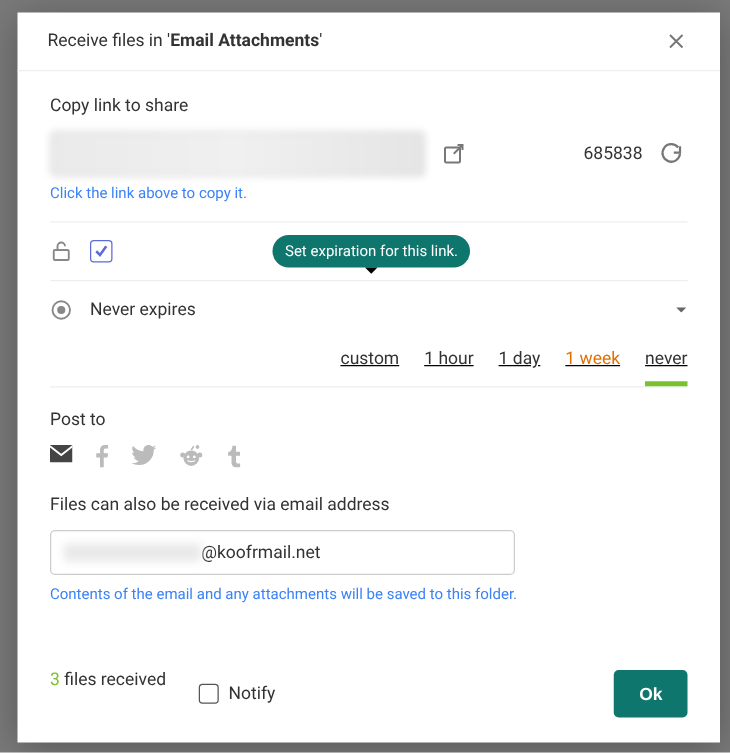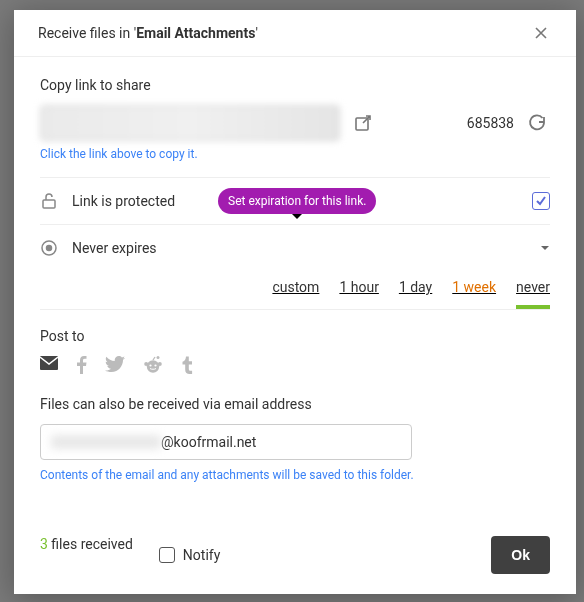--- a/index.html
+++ b/index.html
@@ -13,39 +13,39 @@
 .link-row { display: flex; align-items: center; gap: 10px; margin-bottom: 6px; }
 .link-input { flex: 0 0 300px; height: 36px; border: 1px solid #ccc; border-radius: 4px; padding: 6px 10px; font-size: 13px; color: #ccc; background: #fff; }
 .icon-btn { background: none; border: none; cursor: pointer; color: #777; padding: 4px; display: flex; align-items: center; justify-content: center; }
 .spacer { flex: 1; }
 .code-text { font-size: 14px; color: #333; }
 .helper { color: #3b82f6; font-size: 12px; margin-bottom: 16px; }
 .divider { height: 1px; background: #eee; margin: 0; }
 .row { display: flex; align-items: center; padding: 14px 0; gap: 14px; position: relative; }
 .row-text { font-size: 14px; color: #333; flex: 1; }
 .checkbox-on { width: 18px; height: 18px; border: 1.5px solid #5b6bd8; border-radius: 3px; display: flex; align-items: center; justify-content: center; color: #5b6bd8; }
-.tooltip { position: absolute; background: #a21caf; color: #fff; font-size: 12px; padding: 6px 10px; border-radius: 13px; top: 10px; left: 178px; white-space: nowrap; }
+.tooltip { position: absolute; background: #0f766e; color: #fff; font-size: 12px; padding: 6px 10px; border-radius: 13px; top: 10px; left: 178px; white-space: nowrap; }
 .tooltip::after { content: ""; position: absolute; bottom: -5px; left: 50%; margin-left: -5px; border-width: 5px 5px 0 5px; border-style: solid; border-color: #000 transparent transparent transparent; }
 .chevron { color: #666; }
 .expire-opts { display: flex; justify-content: flex-end; gap: 20px; padding: 8px 0 0 0; font-size: 14px; text-decoration: underline; }
 .expire-opt { color: #333; cursor: pointer; padding-bottom: 10px; }
 .expire-opt.warn { color: #e07000; }
 .expire-opt.active { border-bottom: 4px solid #7ac12f; }
 .post-icons { display: flex; gap: 18px; margin: 10px 0 22px 0; color: #bbb; }
 .post-icons .dark { color: #444; }
 .email-input { width: 372px; height: 36px; border: 1px solid #ccc; border-radius: 4px; padding: 6px 10px; font-size: 14px; color: #333; margin-bottom: 8px; }
 .email-blur { color: #ccc; }
 .modal-footer { display: flex; padding: 16px 26px 20px 26px; gap: 14px; }
 .files-rec { font-size: 14px; color: #333; }
 .files-rec .count { color: #7ac12f; }
 .notify-cb { display: flex; align-items: center; gap: 8px; font-size: 14px; color: #333; margin-left: 12px; }
 .cb-box { width: 16px; height: 16px; border: 1.5px solid #555; border-radius: 3px; }
 .btn { height: 38px; border-radius: 4px; font-size: 14px; padding: 0 16px; cursor: pointer; }
 .btn-outline { background: #fff; border: 1px solid #ccc; color: #333; }
-.btn-primary { background: #404040; border: none; color: #fff; font-weight: 600; padding: 0 20px; }
+.btn-primary { background: #0f766e; border: none; color: #fff; font-weight: 600; padding: 0 20px; }
 svg { display: block; }
 </style>
 </head>
 <body>
 
 <div class="modal">
 
   <div class="modal-header">
     <div class="modal-title">
       <span>Receive files in '</span><b>Email Attachments</b><span>'</span>
@@ -81,21 +81,20 @@
 
     <div class="divider"></div>
 
     <div class="row">
       <span style="color:#888">
         <svg width="18" height="18" viewBox="0 0 18 18" fill="none" stroke="currentColor" stroke-width="1.5">
             <rect x="3" y="8" width="12" height="8" rx="1"></rect>
             <path d="M6 8 V5 a3 3 0 0 1 6 0"></path>
           </svg>
       </span>
-      <span class="row-text">Link is protected</span>
       <div class="tooltip">Set expiration for this link.</div>
       <span class="checkbox-on">
         <svg width="12" height="12" viewBox="0 0 12 12" fill="none" stroke="currentColor" stroke-width="2">
             <path d="M2 6 l3 3 l5 -7"></path>
           </svg>
       </span>
     </div>
 
     <div class="divider"></div>
 

